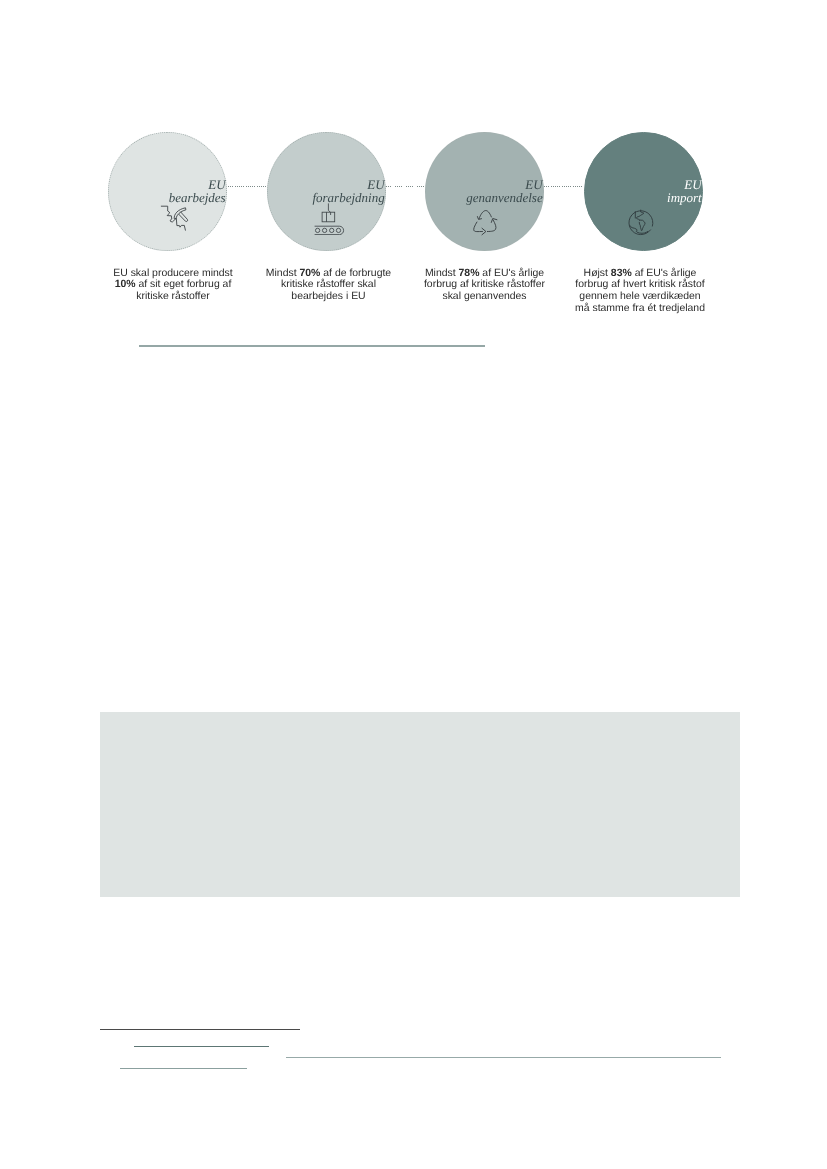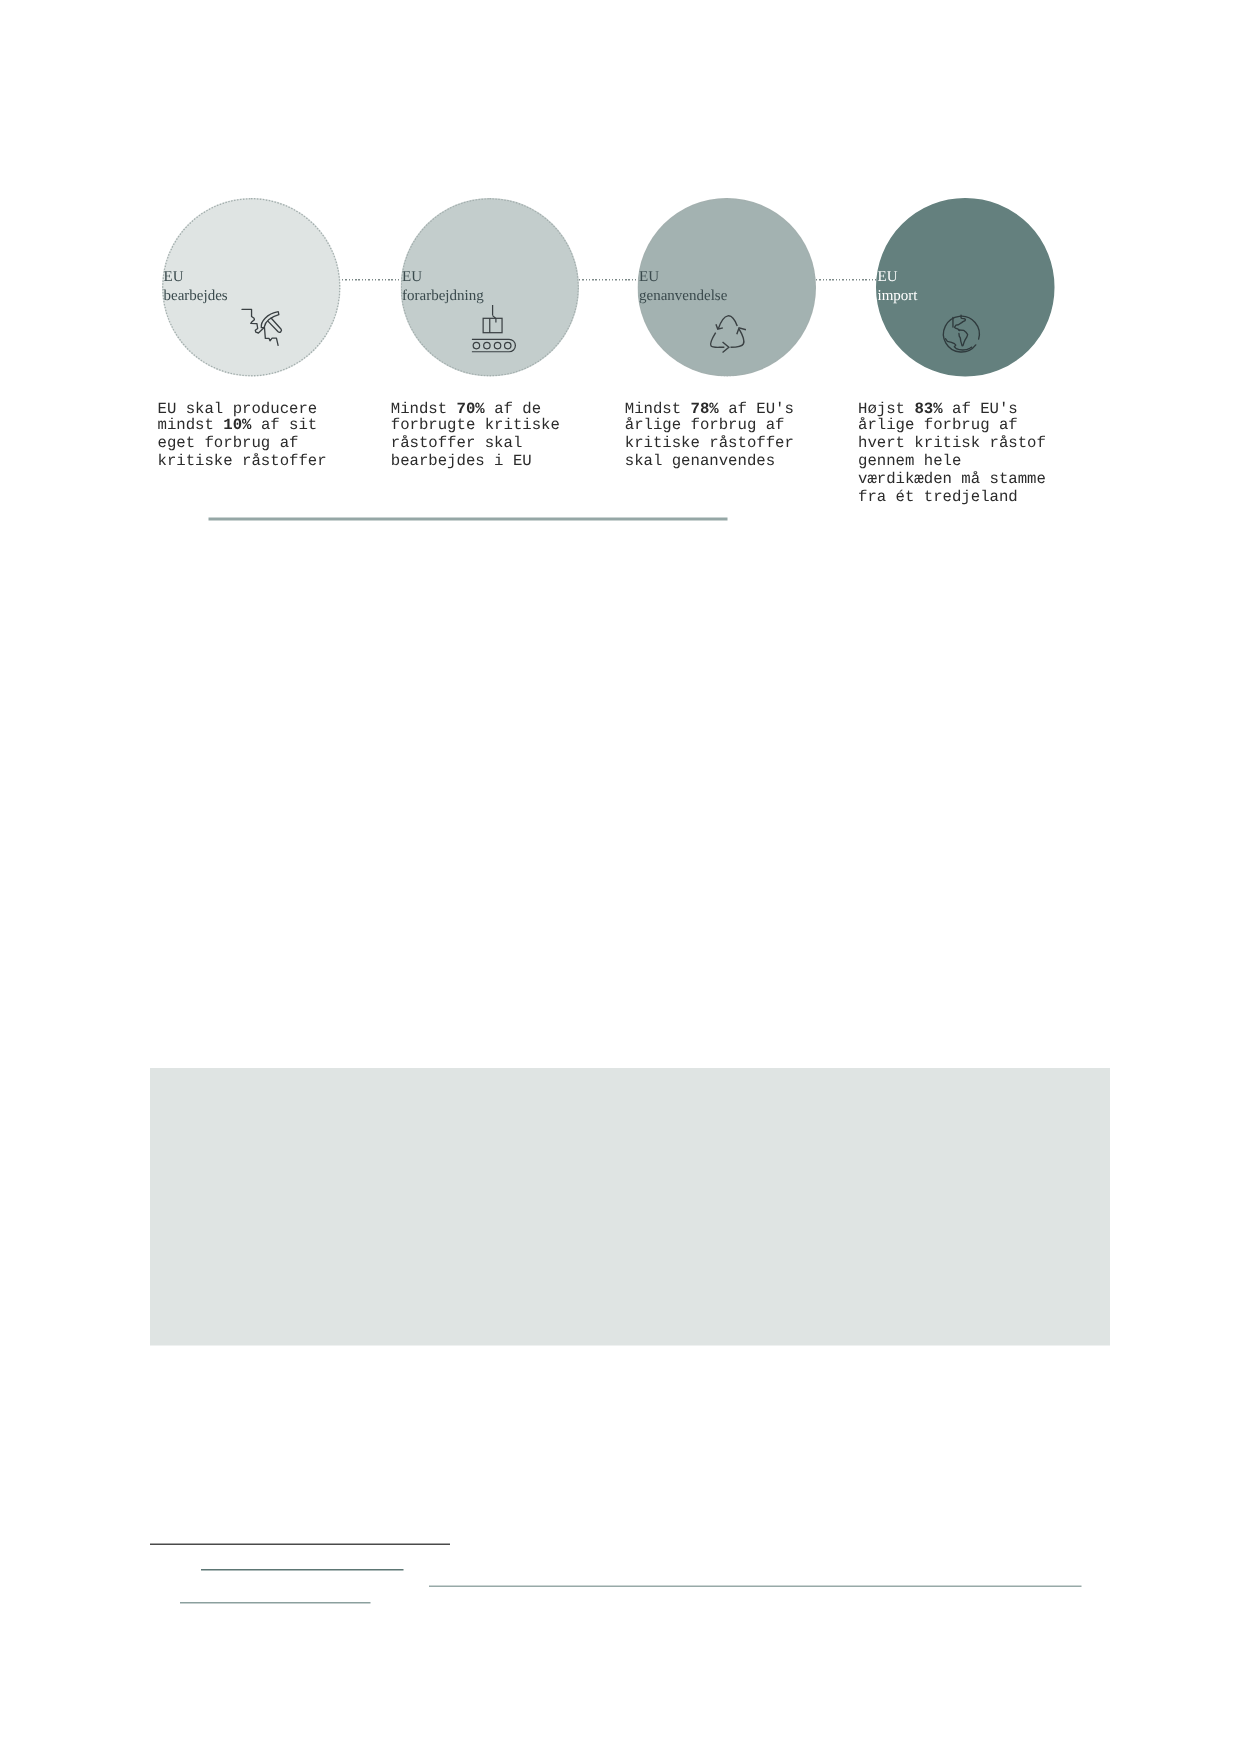--- a/index.html
+++ b/index.html
@@ -21,41 +21,41 @@
     position:absolute;
     border-radius:50%;
     box-sizing:border-box;
     display:block;
     text-align:center;
   }
   .bubble-title {
     position:absolute;
     left:0; right:0;
     font-family:"Liberation Serif", serif;
-    font-size:10px;
+    font-size:13.0px;
     line-height:12.6px;
-    text-align:left;
+    text-align:right;
     white-space:pre-line;
+    font-style:italic;
   }
   .bubble-icon { position:absolute; }
 
   .connector {
     position:absolute;
     height:1px;
     background-image: repeating-linear-gradient(to right,
       #7d8a89 0px, #7d8a89 0.9px, rgba(255,255,255,0) 0.9px, rgba(255,255,255,0) 2.2px);
   }
 
   .caption {
     position:absolute;
-    text-align:left;
+    text-align:center;
     font-size:10.45px;
     line-height:11.9px;
     color:#2b2b2b;
-    font-family:Liberation Mono, monospace;
   }
   .caption b { font-weight:bold; }
 
   .rule { position:absolute; }
   .greybox { position:absolute; }
 </style>
 </head>
 <body>
 
 <div class="page">

